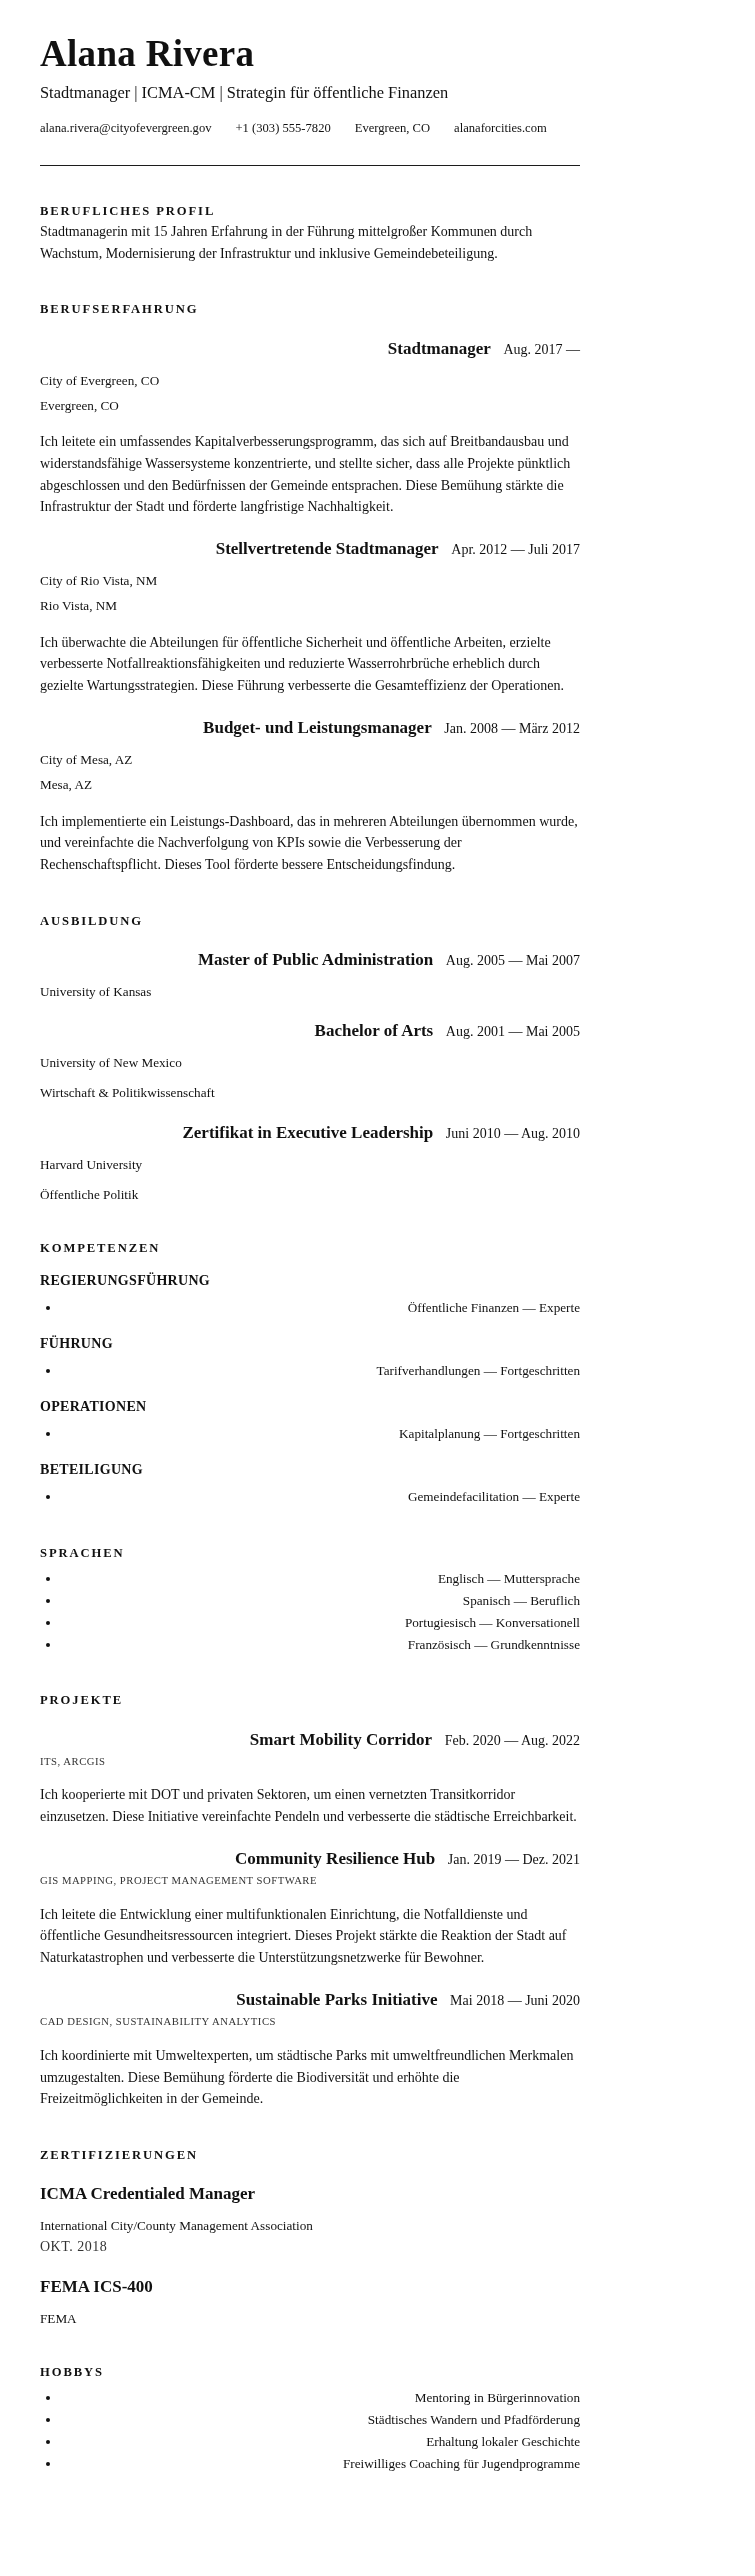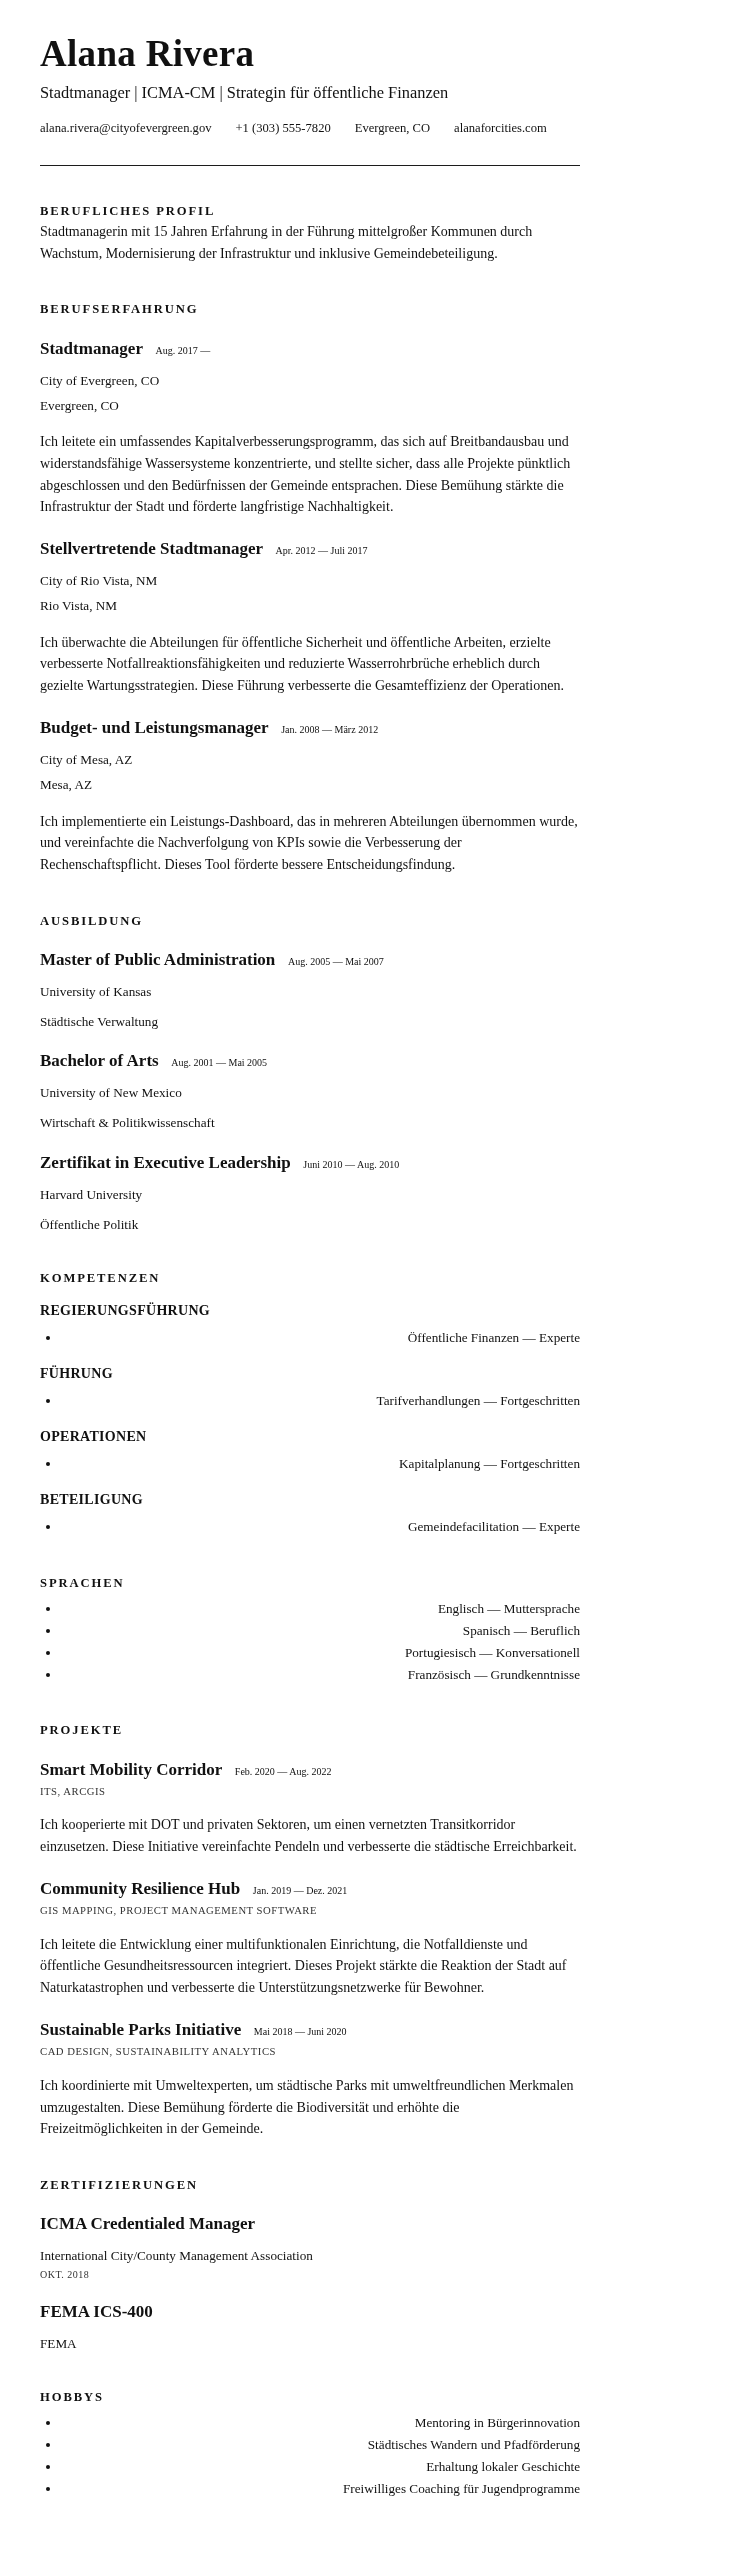--- a/index.html
+++ b/index.html
@@ -17,28 +17,28 @@
   .contact-row { display:flex; flex-wrap:wrap; gap:7.6px 24px; font-size:12.6px; margin-top:17.6px; }
   .contact-row .item { white-space:nowrap; }
   .divider { border:none; border-top:1.9px solid #1c1c1c; margin-top:29px; }
 
   
   .section { margin-top:38px; }
   .section-heading { font-size:12.6px; font-weight:700; letter-spacing:1.9px;margin-top:13px; }
 
   
   .entry { margin-top:21.4px; }
-  .entry-head { display:flex; justify-content:flex-start; align-items:baseline; gap:12.6px; }
+  .entry-head { display:flex; justify-content:flex-end; align-items:baseline; gap:12.6px; }
   .entry-title { font-size:17px; font-weight:700; }
-  .entry-dates { font-size:10px; white-space:nowrap; }
+  .entry-dates { font-size:14px; white-space:nowrap; }
   .entry-sub { font-size:13.2px; margin-top:14px; }
   .entry-loc { font-size:13.2px; margin-top:8.8px; }
   .entry-desc { font-size:14px; line-height:1.55; margin-top:17.6px; max-width:675px; }
   .entry-tech { font-size:10.7px; letter-spacing:0.5px; color:#333333; margin-top:5px; text-transform:uppercase; }
-  .cert-date { font-size:10px; letter-spacing:0.5px; color:#333333; margin-top:5px; text-transform:uppercase; }
+  .cert-date { font-size:14px; letter-spacing:0.5px; color:#333333; margin-top:5px; text-transform:uppercase; }
 
   .profile-text { font-size:14px; line-height:1.55; margin-top:2px; max-width:675px; }
 
   
   .skill-group { margin-top:17.6px; }
   .skill-group-name { font-size:14px; font-weight:700; letter-spacing:0.3px; }
 
   ul.bullets { margin-top:7.6px; padding-left:21.4px; list-style:disc; }
   ul.bullets li { font-size:13.2px; line-height:1.65; padding-left:2.5px;text-align:right; }
 </style>
@@ -102,21 +102,20 @@
 
   <section class="section">
     <h2 class="section-heading">AUSBILDUNG</h2>
 
     <div class="entry">
       <div class="entry-head">
         <div class="entry-title">Master of Public Administration</div>
         <div class="entry-dates">Aug. 2005 — Mai 2007</div>
       </div>
       <div class="entry-sub">University of Kansas</div>
-      <div class="entry-sub">Städtische Verwaltung</div>
     </div>
 
     <div class="entry">
       <div class="entry-head">
         <div class="entry-title">Bachelor of Arts</div>
         <div class="entry-dates">Aug. 2001 — Mai 2005</div>
       </div>
       <div class="entry-sub">University of New Mexico</div>
       <div class="entry-sub">Wirtschaft &amp; Politikwissenschaft</div>
     </div>

